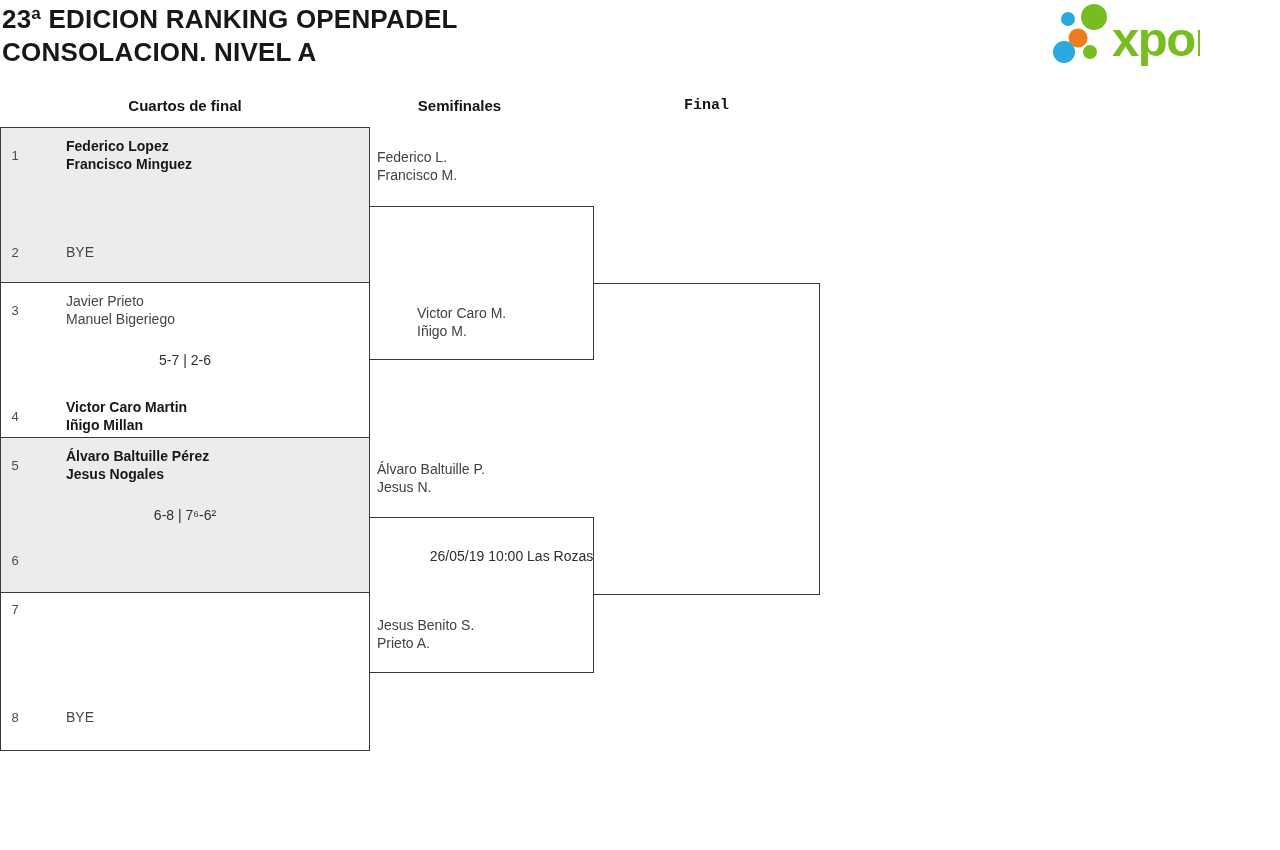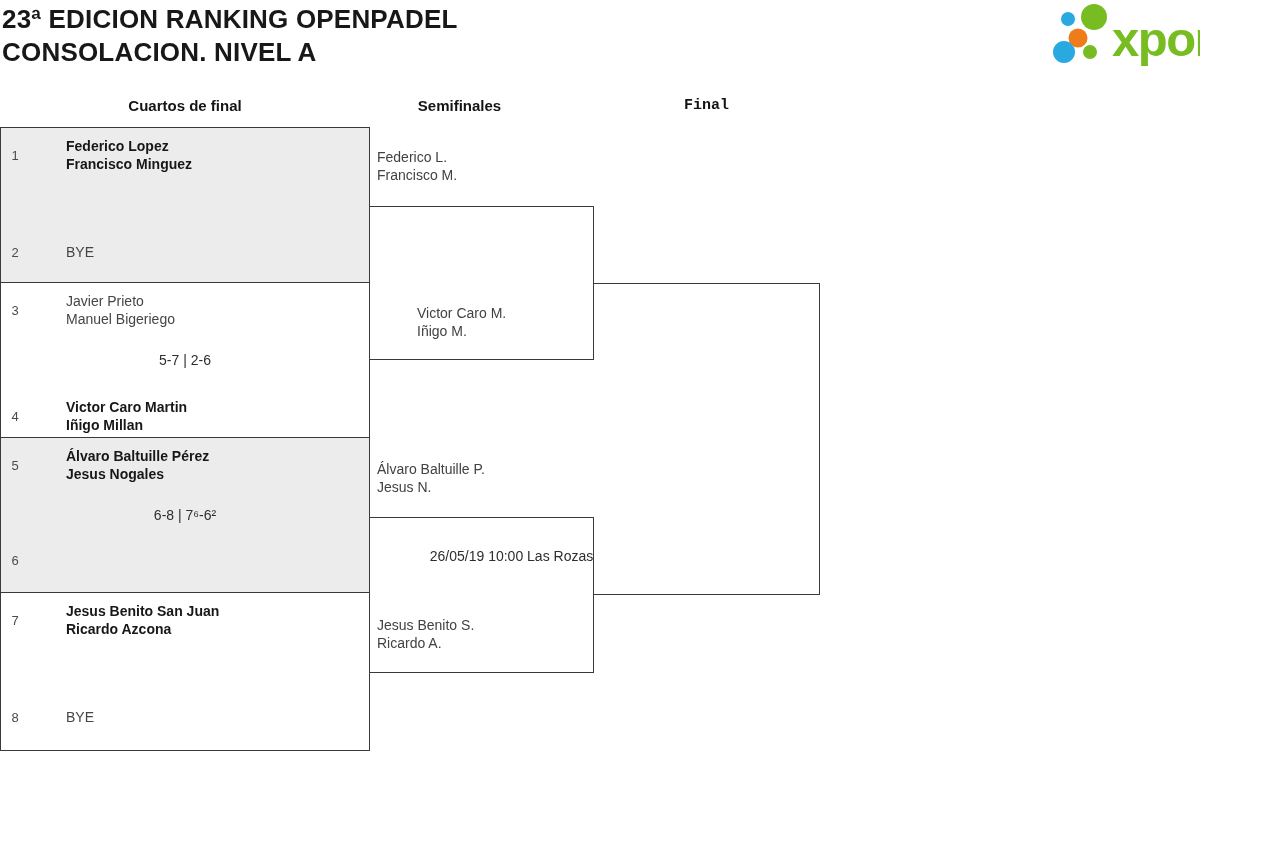--- a/index.html
+++ b/index.html
@@ -108,24 +108,20 @@
     </div>
     <div class="score">6-8 | 7⁶-6²</div>
     <div class="team pos2">
       <span class="seed">6</span>
     </div>
   </div>
 
   <div class="box qf" style="top:592px;height:159px;">
     <div class="team pos1 winner">
       <span class="seed">7</span>
-      <span class="names">
-        <span>Jesus Benito San Juan</span>
-        <span>Ricardo Azcona</span>
-      </span>
     </div>
     <div class="score"></div>
     <div class="team pos2">
       <span class="seed">8</span>
       <span class="names">
         <span>BYE</span>
         <span></span>
       </span>
     </div>
   </div>
@@ -142,18 +138,18 @@
   <div class="sf-team" style="top:304px;margin-left:40px;">
     <span>Victor Caro M.</span>
     <span>Iñigo M.</span>
   </div>
   <div class="sf-team" style="top:460px;">
     <span>Álvaro Baltuille P.</span>
     <span>Jesus N.</span>
   </div>
   <div class="sf-team" style="top:616px;">
     <span>Jesus Benito S.</span>
-    <span>Ricardo A.</span>
+    <span>Prieto A.</span>
   </div>
 
   <div class="match-info">26/05/19 10:00 Las Rozas</div>
 
 </div>
 
 </body></html>

